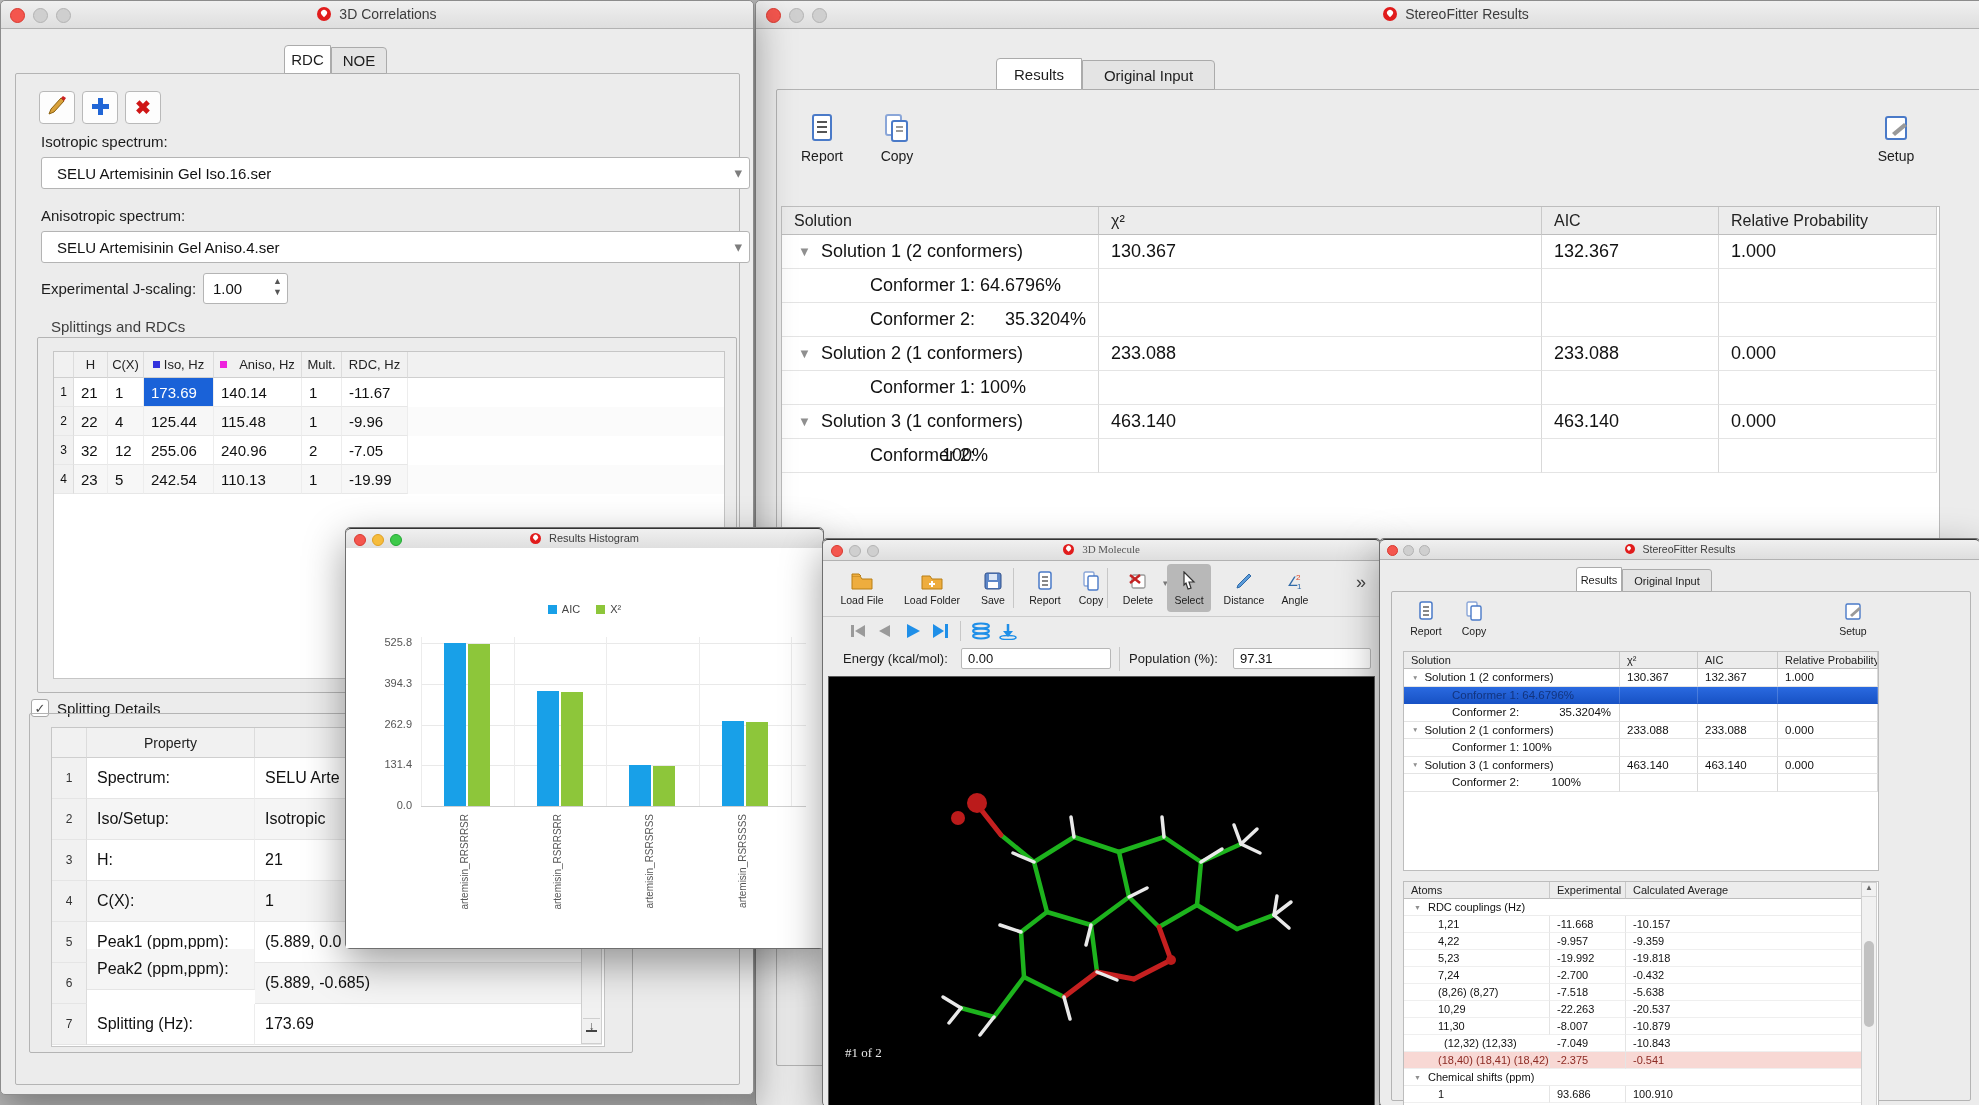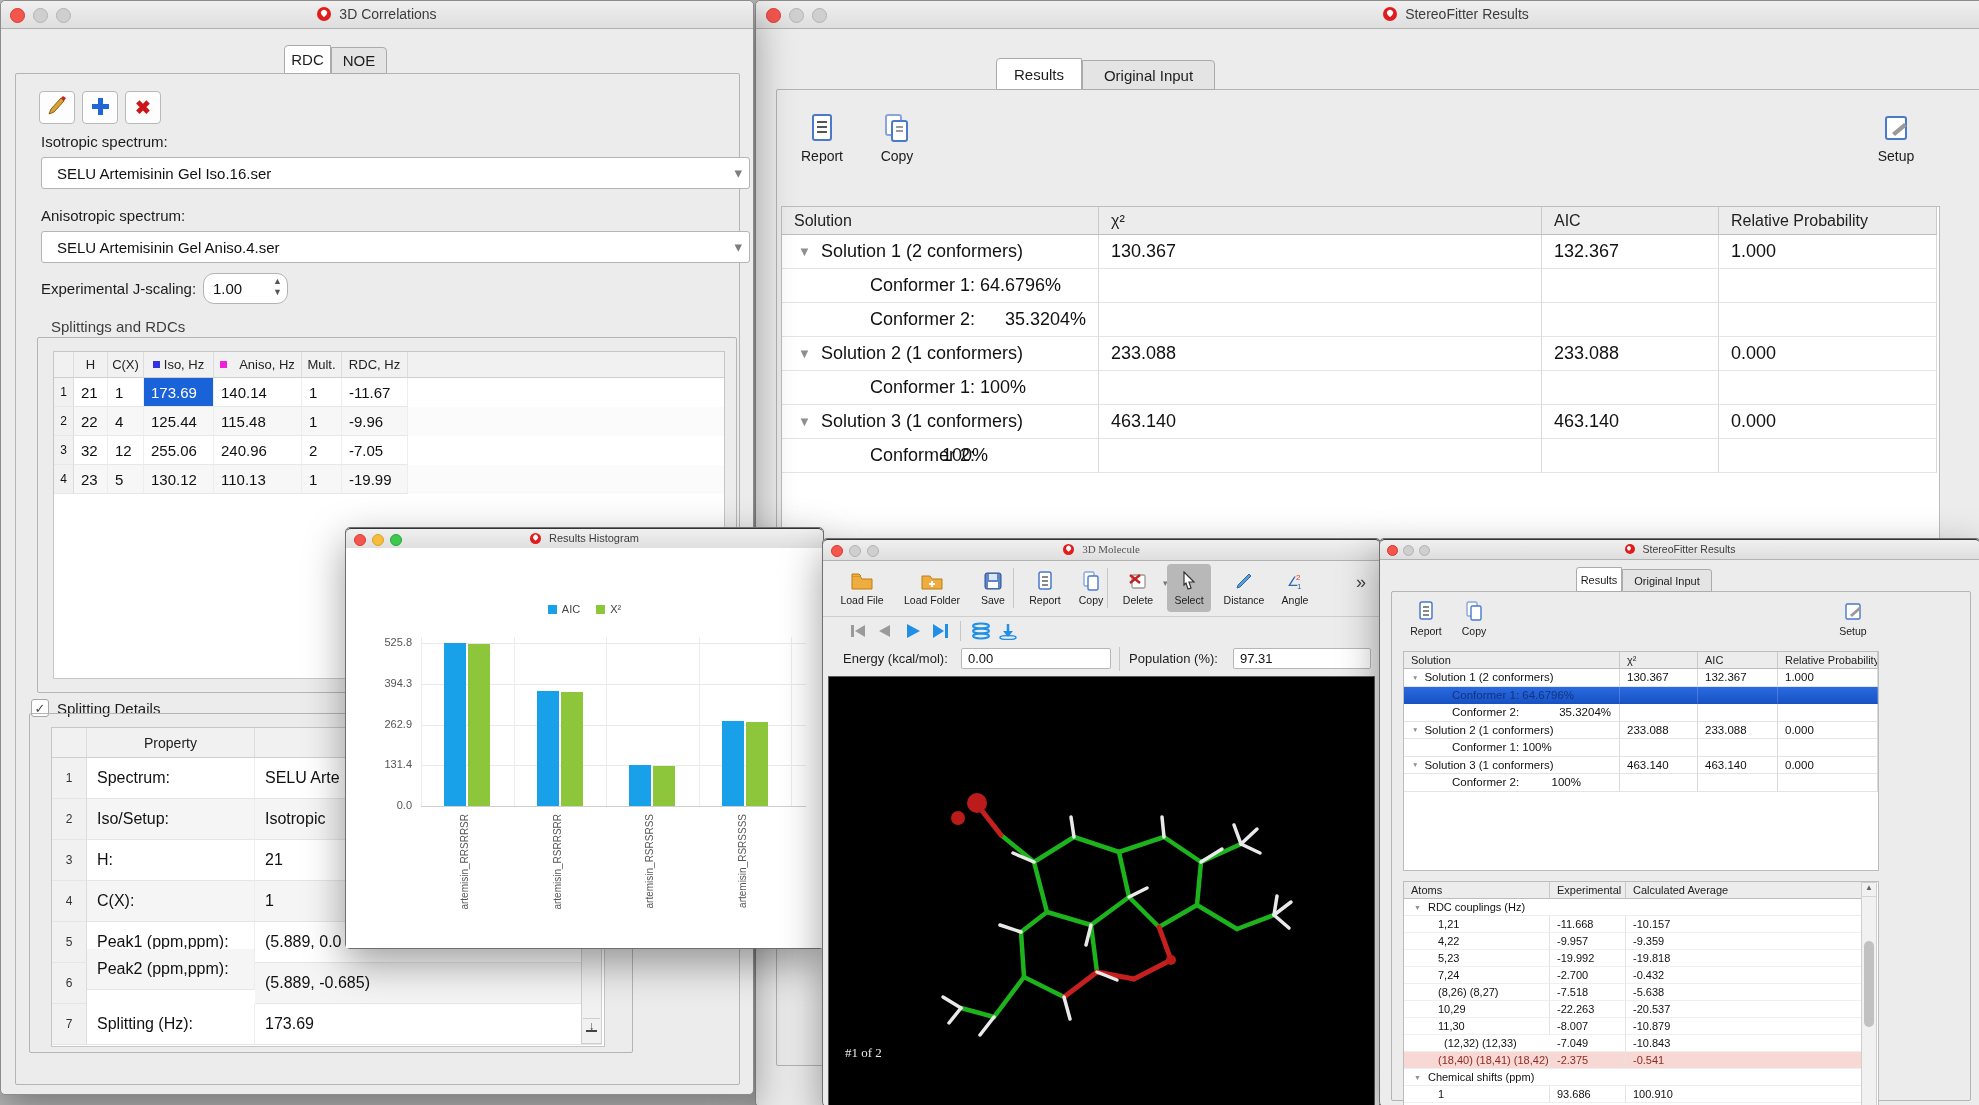--- a/index.html
+++ b/index.html
@@ -207,21 +207,21 @@
       <span>SELU Artemisinin Gel Iso.16.ser</span>
       <span class="arr">▾</span>
     </div>
     <div class="label" style="left:40px;top:206px;font-size:15px;">Anisotropic spectrum:</div>
     <div class="combo" style="left:40px;top:230px;width:692px;height:30px;font-size:15px;padding-left:15px;">
       <span>SELU Artemisinin Gel Aniso.4.ser</span>
       <span class="arr">▾</span>
     </div>
 
     <div class="label" style="left:40px;top:279px;font-size:15px;">Experimental J-scaling:</div>
-    <div class="combo" style="left:202px;top:272px;width:74px;height:29px;font-size:15px;padding-left:9px;border-radius:11px;">
+    <div class="combo" style="left:202px;top:272px;width:74px;height:29px;font-size:15px;padding-left:9px;">
       <span>1.00</span>
       <span style="position:absolute;right:5px;top:2px;display:flex;flex-direction:column;line-height:11px;font-size:9px;color:#555;">
         <span>▲</span>
           <span>▼</span>
         </span>
     </div>
 
     <div class="label" style="left:50px;top:317px;font-size:15px;color:#3e3e3e;">Splittings and RDCs</div>
     <div class="frame" style="left:36px;top:336px;width:698px;height:354px;"></div>
     <div id="splittings-table" style="position:absolute;left:52px;top:350px;width:670px;height:326px;background:#fff;border:1px solid #c6c6c6;">
@@ -269,21 +269,21 @@
         <div style="position: absolute; box-sizing: border-box; white-space: nowrap; overflow: hidden; left: 20px; top: 84px; width: 34px; height: 29px; background: rgb(255, 255, 255); color: rgb(17, 17, 17); border-right: 1px solid rgb(237, 237, 237); border-bottom: 1px solid rgb(231, 231, 231); font-size: 15px; display: flex; align-items: center; padding-left: 7px;">32</div>
         <div style="position: absolute; box-sizing: border-box; white-space: nowrap; overflow: hidden; left: 54px; top: 84px; width: 36px; height: 29px; background: rgb(255, 255, 255); color: rgb(17, 17, 17); border-right: 1px solid rgb(237, 237, 237); border-bottom: 1px solid rgb(231, 231, 231); font-size: 15px; display: flex; align-items: center; padding-left: 7px;">12</div>
         <div style="position: absolute; box-sizing: border-box; white-space: nowrap; overflow: hidden; left: 90px; top: 84px; width: 70px; height: 29px; background: rgb(255, 255, 255); color: rgb(17, 17, 17); border-right: 1px solid rgb(237, 237, 237); border-bottom: 1px solid rgb(231, 231, 231); font-size: 15px; display: flex; align-items: center; padding-left: 7px;">255.06</div>
         <div style="position: absolute; box-sizing: border-box; white-space: nowrap; overflow: hidden; left: 160px; top: 84px; width: 88px; height: 29px; background: rgb(255, 255, 255); color: rgb(17, 17, 17); border-right: 1px solid rgb(237, 237, 237); border-bottom: 1px solid rgb(231, 231, 231); font-size: 15px; display: flex; align-items: center; padding-left: 7px;">240.96</div>
         <div style="position: absolute; box-sizing: border-box; white-space: nowrap; overflow: hidden; left: 248px; top: 84px; width: 40px; height: 29px; background: rgb(255, 255, 255); color: rgb(17, 17, 17); border-right: 1px solid rgb(237, 237, 237); border-bottom: 1px solid rgb(231, 231, 231); font-size: 15px; display: flex; align-items: center; padding-left: 7px;">2</div>
         <div style="position: absolute; box-sizing: border-box; white-space: nowrap; overflow: hidden; left: 288px; top: 84px; width: 66px; height: 29px; background: rgb(255, 255, 255); color: rgb(17, 17, 17); border-right: 1px solid rgb(237, 237, 237); border-bottom: 1px solid rgb(231, 231, 231); font-size: 15px; display: flex; align-items: center; padding-left: 7px;">-7.05</div>
         <div style="position: absolute; box-sizing: border-box; white-space: nowrap; overflow: hidden; left: 354px; top: 84px; right: 0px; height: 29px; background: rgb(255, 255, 255);"></div>
         <div style="position: absolute; box-sizing: border-box; white-space: nowrap; overflow: hidden; left: 0px; top: 113px; width: 20px; height: 29px; background: rgb(241, 241, 241); color: rgb(17, 17, 17); border-right: 1px solid rgb(220, 220, 220); border-bottom: 1px solid rgb(231, 231, 231); font-size: 12px; display: flex; align-items: center; justify-content: center;">4</div>
         <div style="position: absolute; box-sizing: border-box; white-space: nowrap; overflow: hidden; left: 20px; top: 113px; width: 34px; height: 29px; background: rgb(247, 247, 247); color: rgb(17, 17, 17); border-right: 1px solid rgb(237, 237, 237); border-bottom: 1px solid rgb(231, 231, 231); font-size: 15px; display: flex; align-items: center; padding-left: 7px;">23</div>
         <div style="position: absolute; box-sizing: border-box; white-space: nowrap; overflow: hidden; left: 54px; top: 113px; width: 36px; height: 29px; background: rgb(247, 247, 247); color: rgb(17, 17, 17); border-right: 1px solid rgb(237, 237, 237); border-bottom: 1px solid rgb(231, 231, 231); font-size: 15px; display: flex; align-items: center; padding-left: 7px;">5</div>
-        <div style="position: absolute; box-sizing: border-box; white-space: nowrap; overflow: hidden; left: 90px; top: 113px; width: 70px; height: 29px; background: rgb(247, 247, 247); color: rgb(17, 17, 17); border-right: 1px solid rgb(237, 237, 237); border-bottom: 1px solid rgb(231, 231, 231); font-size: 15px; display: flex; align-items: center; padding-left: 7px;">130.12</div>
+        <div style="position: absolute; box-sizing: border-box; white-space: nowrap; overflow: hidden; left: 90px; top: 113px; width: 70px; height: 29px; background: rgb(247, 247, 247); color: rgb(17, 17, 17); border-right: 1px solid rgb(237, 237, 237); border-bottom: 1px solid rgb(231, 231, 231); font-size: 15px; display: flex; align-items: center; padding-left: 7px;">242.54</div>
         <div style="position: absolute; box-sizing: border-box; white-space: nowrap; overflow: hidden; left: 160px; top: 113px; width: 88px; height: 29px; background: rgb(247, 247, 247); color: rgb(17, 17, 17); border-right: 1px solid rgb(237, 237, 237); border-bottom: 1px solid rgb(231, 231, 231); font-size: 15px; display: flex; align-items: center; padding-left: 7px;">110.13</div>
         <div style="position: absolute; box-sizing: border-box; white-space: nowrap; overflow: hidden; left: 248px; top: 113px; width: 40px; height: 29px; background: rgb(247, 247, 247); color: rgb(17, 17, 17); border-right: 1px solid rgb(237, 237, 237); border-bottom: 1px solid rgb(231, 231, 231); font-size: 15px; display: flex; align-items: center; padding-left: 7px;">1</div>
         <div style="position: absolute; box-sizing: border-box; white-space: nowrap; overflow: hidden; left: 288px; top: 113px; width: 66px; height: 29px; background: rgb(247, 247, 247); color: rgb(17, 17, 17); border-right: 1px solid rgb(237, 237, 237); border-bottom: 1px solid rgb(231, 231, 231); font-size: 15px; display: flex; align-items: center; padding-left: 7px;">-19.99</div>
         <div style="position: absolute; box-sizing: border-box; white-space: nowrap; overflow: hidden; left: 354px; top: 113px; right: 0px; height: 29px; background: rgb(251, 251, 251);"></div>
       </div>
 
     <div style="position:absolute;left:30px;top:698px;display:flex;align-items:center;gap:8px;">
       <span style="width:16px;height:16px;background:#fff;border:1px solid #a8a8a8;border-radius:3px;color:#444;
                    font-size:13px;display:flex;align-items:center;justify-content:center;">✓</span>
       <span class="" style="font-size:15px;color:#1c1c1c;">Splitting Details</span>

